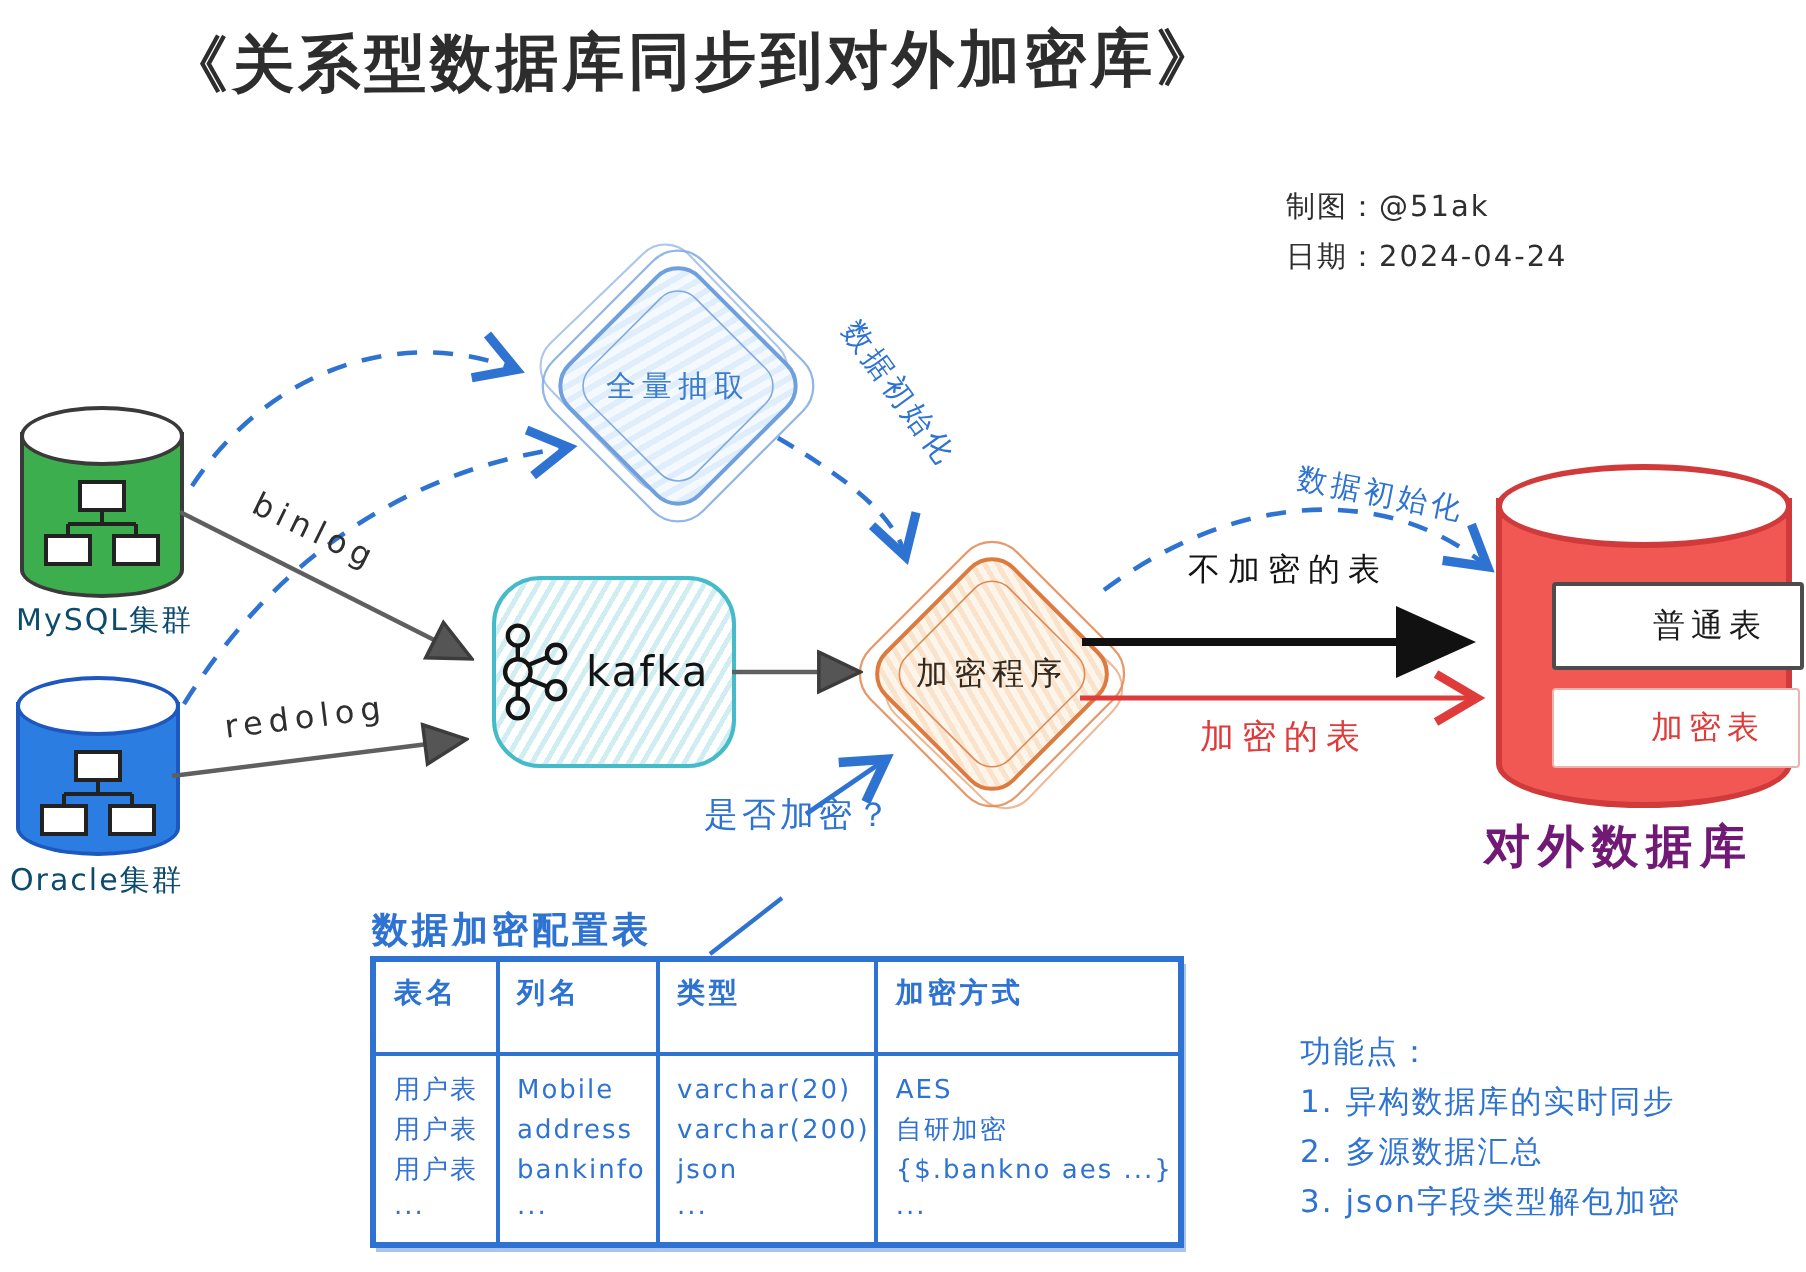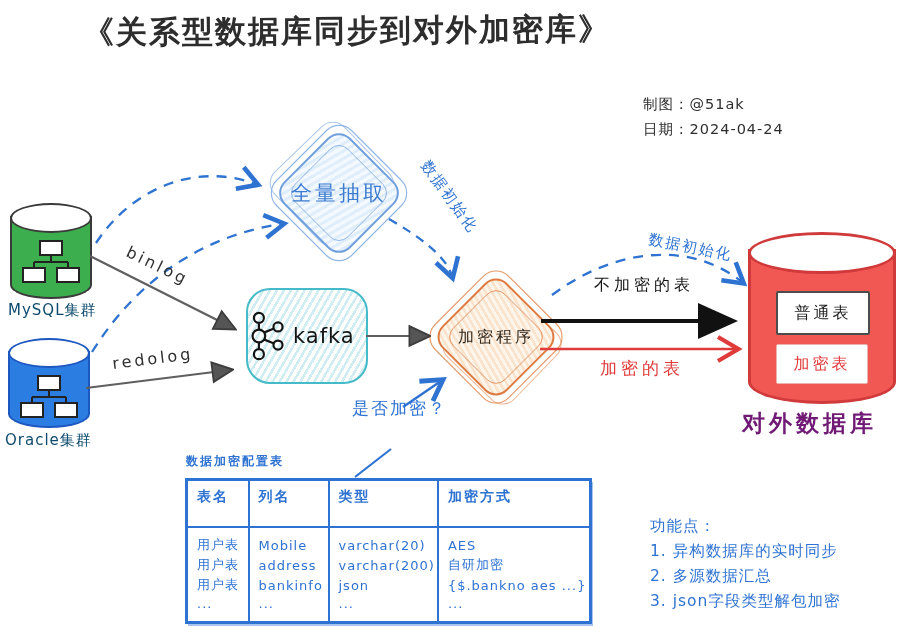--- a/index.html
+++ b/index.html
@@ -32,29 +32,29 @@
   .cyl-ext .cyl-body{top:17px;background:var(--db-red);border:3px solid #d03a3a;border-top:none;
     border-radius:0 0 74px 74px / 0 0 22px 22px;}
   .cyl-ext .cyl-top{height:36px;border:3px solid #d03a3a;}
   .tree-icon{position:absolute;left:50%;transform:translateX(-50%);top:36px;z-index:3;}
   .node-label{position:absolute;font-size:15px;color:#0c4a6e;letter-spacing:1px;white-space:nowrap;}
   .lbl-mysql{left:8px;top:301px;}
   .lbl-oracle{left:5px;top:431px;}
   .lbl-ext{left:742px;top:408px;font-size:23px;font-weight:600;letter-spacing:4px;color:#701a75;z-index:4;}
 
   .table-chip{position:absolute;background:#fff;display:flex;align-items:center;justify-content:center;
-    font-size:16px;letter-spacing:3px;z-index:3;}
+    font-size:16px;letter-spacing:3px;z-index:3;padding-left:32px;}
   .chip-plain{left:776px;top:291px;width:90px;height:40px;border:2.5px solid #4c4c4c;color:#1c1c1c;border-radius:2px;}
   .chip-enc{left:776px;top:344px;width:90px;height:38px;border:1.5px solid #eab4ae;color:var(--arrow-red);border-radius:2px;}
 
   
   .diamond{position:absolute;z-index:2;}
   .d-layer{position:absolute;inset:0;border-radius:16px;}
   .diamond-label{position:absolute;inset:0;display:flex;align-items:center;justify-content:center;
-    font-size:21px;letter-spacing:3px;white-space:nowrap;z-index:3;}
+    font-size:15px;letter-spacing:3px;white-space:nowrap;z-index:3;}
   .dm-extract{left:292px;top:146px;width:94px;height:94px;}
   .dm-extract .l0{transform:translate(-7px,-9px) rotate(46deg) scale(1.04);border:1.6px solid var(--diamond-blue);opacity:.65;}
   .dm-extract .l1{transform:rotate(45deg) scale(1.14);border:1.8px solid var(--diamond-blue);opacity:.85;}
   .dm-extract .l2{transform:rotate(45deg);border:2px solid #6f9fdc;
     background:repeating-linear-gradient(105deg,#e0edfa 0 3px,#f3f9ff 3px 6.5px);}
   .dm-extract .l3{transform:rotate(45deg) scale(.8);border:1.6px solid var(--diamond-blue);}
   .dm-extract .diamond-label{color:#3c7cd0;}
   .dm-encrypt{left:450px;top:291px;width:92px;height:92px;}
   .dm-encrypt .l0{transform:translate(6px,8px) rotate(44deg) scale(1.02);border:1.6px solid var(--diamond-orange);opacity:.6;}
   .dm-encrypt .l1{transform:rotate(45deg) scale(1.14);border:1.8px solid var(--diamond-orange);opacity:.85;}
@@ -74,21 +74,21 @@
   .lbl-binlog{left:124px;top:256px;transform:rotate(26deg);font-size:16px;letter-spacing:3px;color:#2f2f2f;}
   .lbl-redolog{left:112px;top:349px;transform:rotate(-7deg);font-size:16px;letter-spacing:3px;color:#2f2f2f;}
   .lbl-init-top{left:432px;top:157px;transform:rotate(54deg);transform-origin:left top;
     font-size:15px;color:var(--blue);letter-spacing:2px;}
   .lbl-init-right{left:648px;top:238px;transform:rotate(11deg);font-size:15px;color:var(--blue);letter-spacing:2px;}
   .lbl-plain{left:594px;top:275px;font-size:16px;color:var(--arrow-black);letter-spacing:4px;}
   .lbl-encrypted{left:600px;top:357px;font-size:17px;color:var(--arrow-red);letter-spacing:4px;}
   .question{left:352px;top:396px;font-size:17px;color:var(--blue);letter-spacing:2px;line-height:1.5;z-index:6;}
 
   
-  .cfg-title{left:186px;top:453px;font-size:12px;font-weight:700;color:var(--blue);letter-spacing:2px;}
+  .cfg-title{left:186px;top:453px;font-size:18px;font-weight:700;color:var(--blue);letter-spacing:2px;}
   .cfg-table{position:absolute;left:185px;top:478px;border-collapse:collapse;table-layout:fixed;
     color:var(--blue);box-shadow:2px 3px 0 -1px #a9c4ec;z-index:2;background:#fff;}
   .cfg-table,.cfg-table th,.cfg-table td{border-color:var(--blue);}
   .cfg-table{border:3px solid var(--blue);}
   .cfg-table th{border-bottom:2.5px solid var(--blue);border-right:2.5px solid var(--blue);
     font-size:14px;font-weight:600;text-align:left;padding:7px 4px 20px 9px;letter-spacing:2px;}
   .cfg-table td{border-right:2.5px solid var(--blue);font-size:13px;padding:1px 2px 1px 9px;
     letter-spacing:1px;white-space:nowrap;}
   .cfg-table th:last-child,.cfg-table td:last-child{border-right:none;}
   .cfg-table tr.first td{padding-top:8px;}

